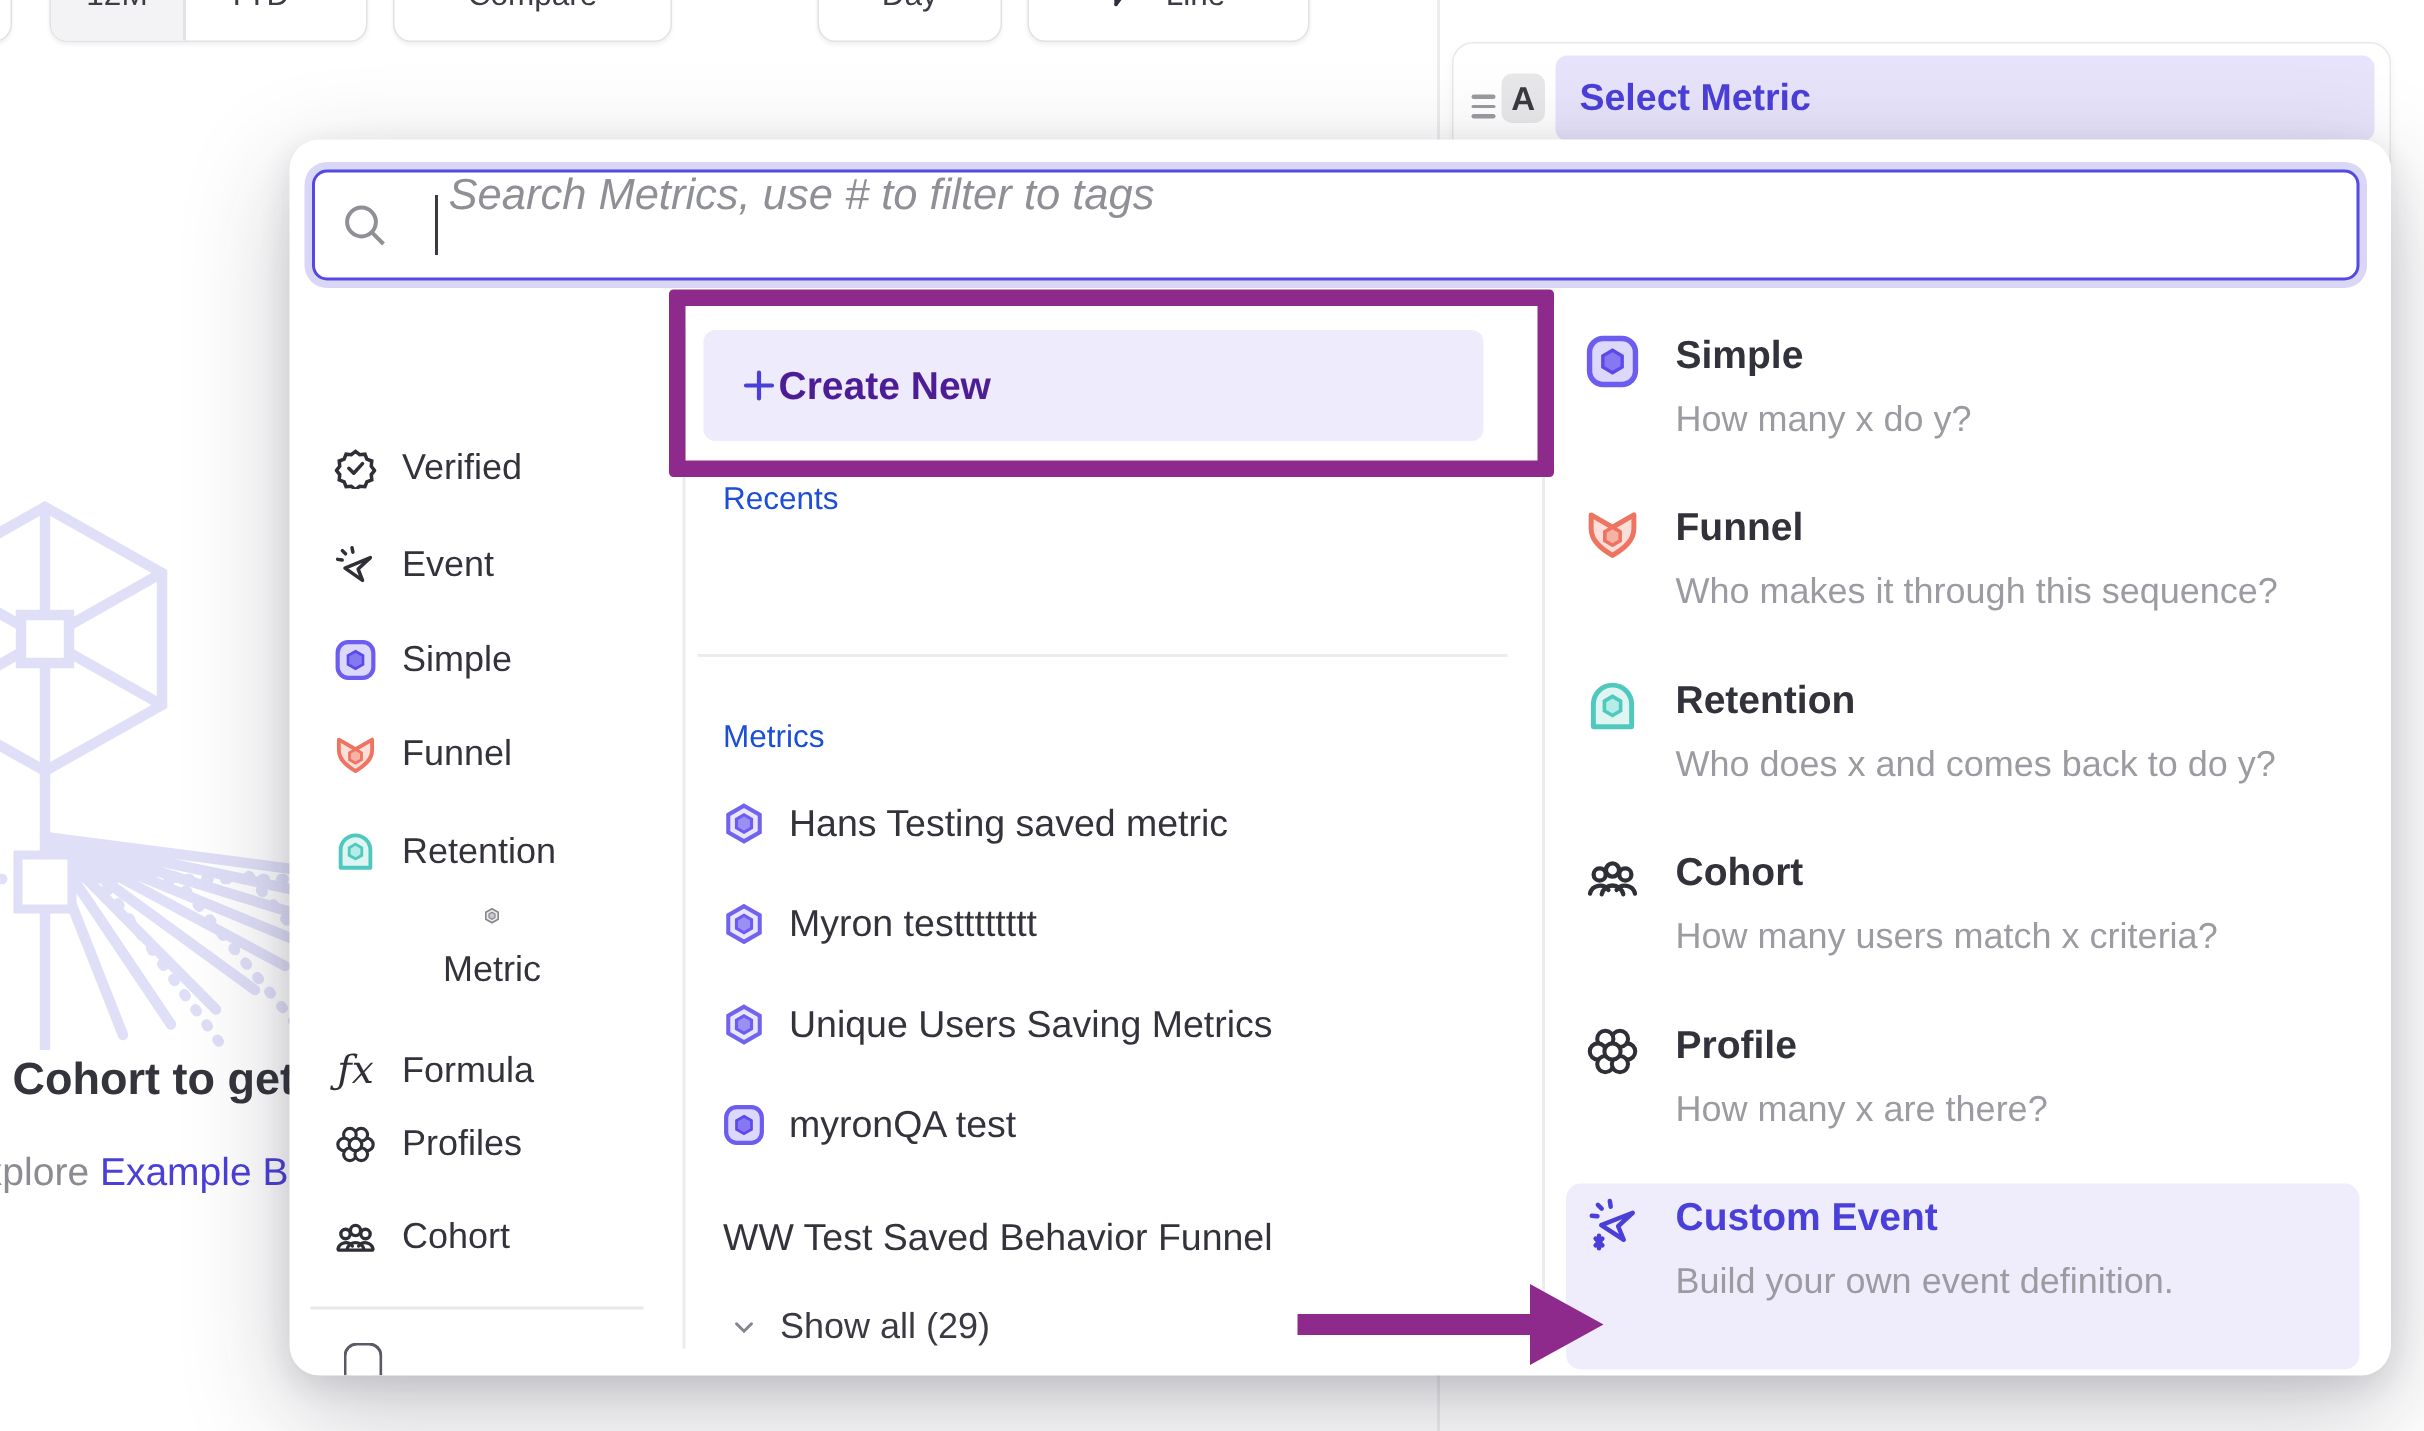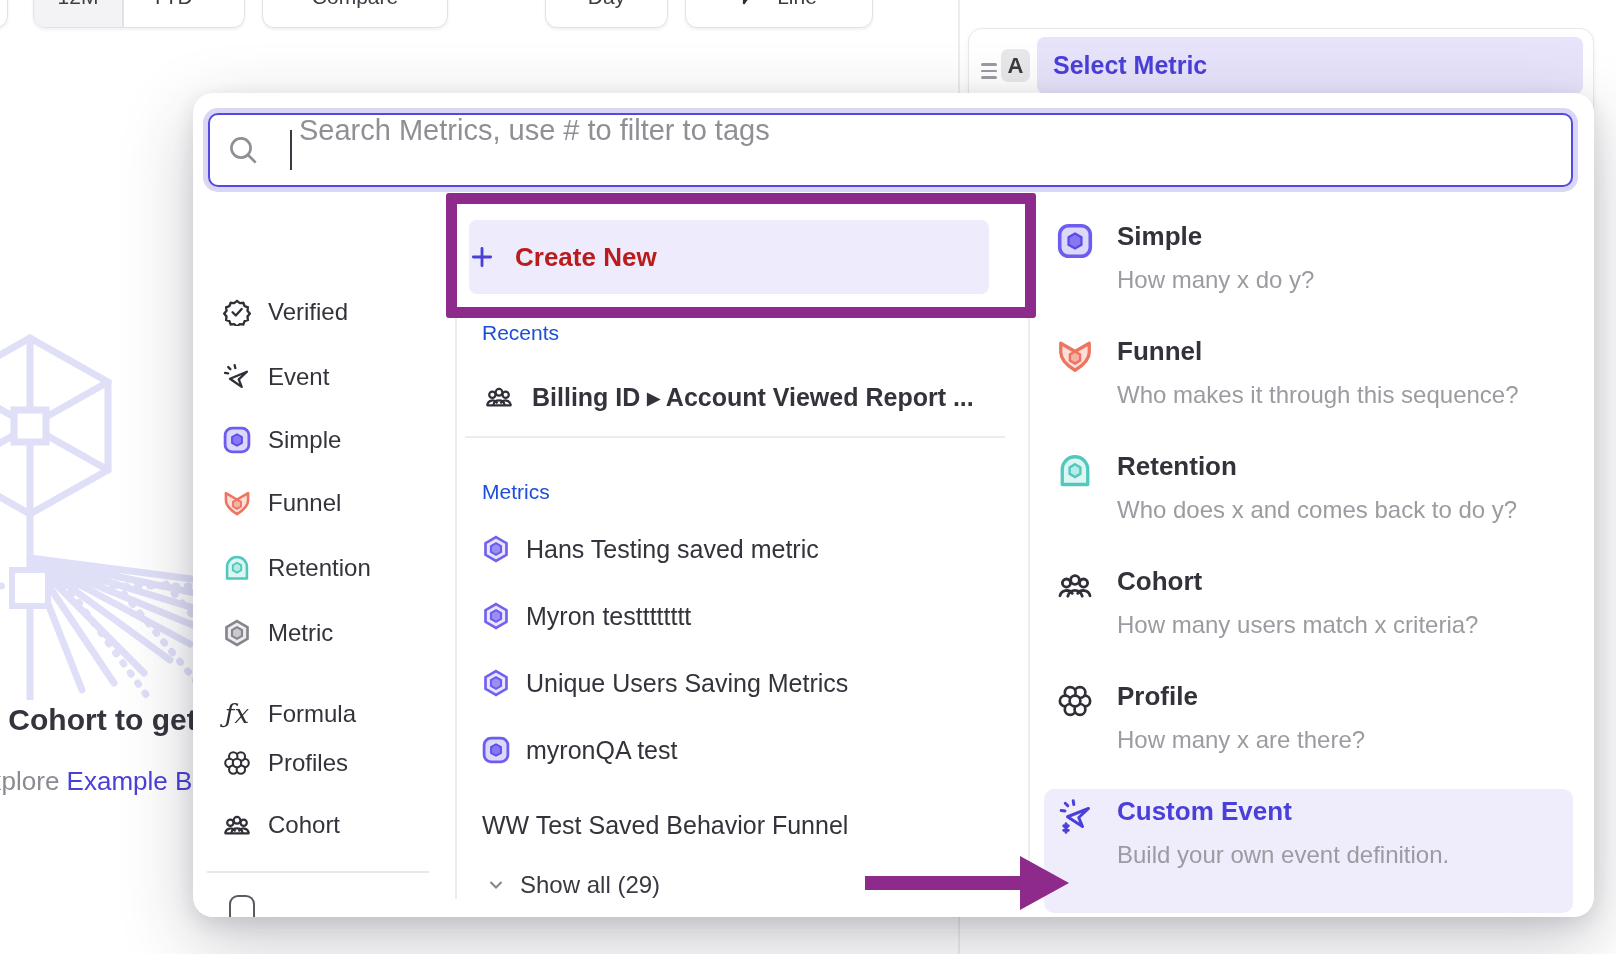--- a/index.html
+++ b/index.html
@@ -40,38 +40,38 @@
   .wirebox { position:absolute; left:0; top:330px; z-index:0; }
 
   
   .modal { position:absolute; left:193px; top:93px; width:1401px; height:824px;
     background:#fff; border-radius:20px; z-index:10; overflow:hidden;
     box-shadow:0 24px 70px rgba(40,40,60,.25), 0 6px 20px rgba(40,40,60,.12); }
 
   .search-box { position:absolute; left:15px; top:20px; width:1365px; height:74px;
     border:2.5px solid #544ae2; border-radius:10px; background:#fff;
     box-shadow:0 0 0 5px #d9d6f6; }
-  .search-ph { position:absolute; left:106px; top:21px; font-size:29px; color:#8f8f96; }
+  .search-ph { position:absolute; left:106px; top:21px; font-size:29px; color:#8f8f96;font-style:italic; }
   .caret { position:absolute; left:97px; top:37px; width:2px; height:40px; background:#3a3a42; }
 
   .vdiv { position:absolute; top:126px; height:680px; width:1.5px; background:#ececef; }
 
   
   .sb-row { position:absolute; left:14px; width:226px; height:56px; display:flex;
     align-items:center; padding-left:16px; gap:17px; border-radius:12px;
     font-size:24px; font-weight:500; color:#33333b; cursor:pointer; }
   .sb-row.sel { background:#eceafb; color:#4b3fd9; font-weight:600; }
   .sb-div { position:absolute; left:14px; top:778px; width:222px; height:1.5px; background:#e8e8ea; }
   .sb-partial { position:absolute; left:36px; top:802px; width:26px; height:22px;
     border:2.5px solid #5a5a64; border-bottom:none; border-radius:9px 9px 0 0; }
 
   
   .create-btn { position:absolute; left:276px; top:127px; width:520px; height:74px;
-    background:#edebfc; border-radius:8px; display:flex; align-items:center; gap:20px;
-    font-size:26px; font-weight:600; color:#b91c1c; cursor:pointer; }
+    background:#edebfc; border-radius:8px; display:flex; align-items:center; 
+    padding-left:24px; font-size:26px; font-weight:600; color:#4c1d95; cursor:pointer; }
   .sec-h { position:absolute; left:289px; font-size:21px; color:#1d4ed8; }
   .mid-row { position:absolute; left:289px; height:44px; display:flex; align-items:center;
     gap:16px; font-size:25px; font-weight:500; color:#33333b; cursor:pointer; white-space:nowrap; }
   .mid-row.recent { font-weight:600; }
   .mid-div { position:absolute; left:272px; top:343px; width:540px; height:1.5px; background:#ececef; }
   .show-all { position:absolute; left:293px; top:774px; height:36px; display:flex;
     align-items:center; gap:14px; font-size:24px; color:#3a3a42; cursor:pointer; }
 
   
   .type-icon { position:absolute; left:864px; width:36px; height:36px; }
@@ -191,21 +191,21 @@
       </svg>
     <span>Funnel</span>
   </div>
   <div class="sb-row" style="top:447px;">
     <svg width="28" height="28" viewBox="0 0 24 24">
         <path d="M3.5 21 V11 a8.5 8.5 0 0 1 17 0 V21 Z" fill="#def5f2" stroke="#4fc9be" stroke-width="2.2" stroke-linejoin="round"></path>
         <polygon points="12,7.5 15.6,9.6 15.6,13.9 12,16 8.4,13.9 8.4,9.6" fill="#b5ece6" stroke="#4fc9be" stroke-width="1.6"></polygon>
       </svg>
     <span>Retention</span>
   </div>
-  <div class="sb-row" style="top:512px;">
+  <div class="sb-row" style="top:512px;flex-direction:column;">
     <svg width="28" height="28" viewBox="0 0 24 24">
         <polygon points="12,1.8 21,7 21,17 12,22.2 3,17 3,7" fill="#ececef" stroke="#85858d" stroke-width="2.3"></polygon>
         <polygon points="12,7 16.3,9.5 16.3,14.5 12,17 7.7,14.5 7.7,9.5" fill="#c9c9ce" stroke="#85858d" stroke-width="1.8"></polygon>
       </svg>
     <span>Metric</span>
   </div>
   <div class="sb-row" style="top:593px;">
     <span class="fx" style="width:28px; text-align:center;">ƒx</span>
     <span>Formula</span>
   </div>
@@ -238,32 +238,20 @@
 
   <div class="create-btn">
     <svg width="26" height="26" viewBox="0 0 24 24" fill="none" stroke="#4b3fd9" stroke-width="2.6" stroke-linecap="round">
         <path d="M12 4 V20 M4 12 H20"></path>
       </svg>
     <span>Create New</span>
   </div>
 
   <div class="sec-h" style="top:228px;">Recents</div>
 
-  <div class="mid-row recent" style="top:282px;">
-    <svg width="34" height="28" viewBox="0 0 24 24" fill="none" stroke="#2f2f37" stroke-width="1.9" stroke-linecap="round">
-        <circle cx="6.3" cy="10" r="2.7"></circle>
-        <circle cx="17.7" cy="10" r="2.7"></circle>
-        <circle cx="12" cy="8" r="2.9"></circle>
-        <path d="M2 18.5 a4.6 4.6 0 0 1 8.2 -1.6"></path>
-        <path d="M13.8 16.9 a4.6 4.6 0 0 1 8.2 1.6"></path>
-        <path d="M7.2 18.8 a4.9 4.9 0 0 1 9.6 0"></path>
-        <path d="M2.2 19.2 H21.8"></path>
-      </svg>
-    <span>Billing ID ▸ Account Viewed Report ...</span>
-  </div>
 
   <div class="mid-div"></div>
 
   <div class="sec-h" style="top:387px;">Metrics</div>
 
   <div class="mid-row" style="top:434px;">
     <svg width="28" height="28" viewBox="0 0 24 24">
         <polygon points="12,1.8 21,7 21,17 12,22.2 3,17 3,7" fill="#e9e5fc" stroke="#7163ee" stroke-width="2.3"></polygon>
         <polygon points="12,7 16.3,9.5 16.3,14.5 12,17 7.7,14.5 7.7,9.5" fill="#9c8ff4" stroke="#6c5cf0" stroke-width="1.8"></polygon>
       </svg>

